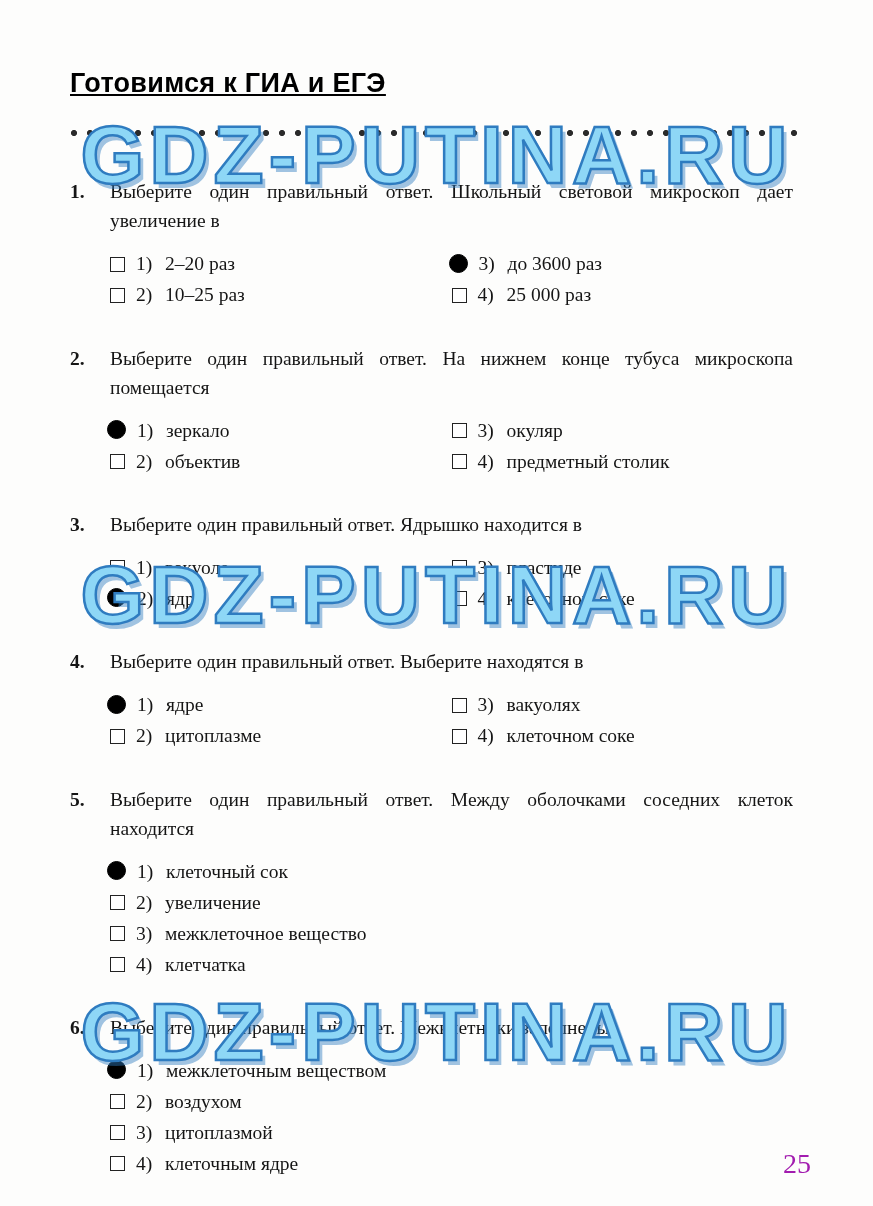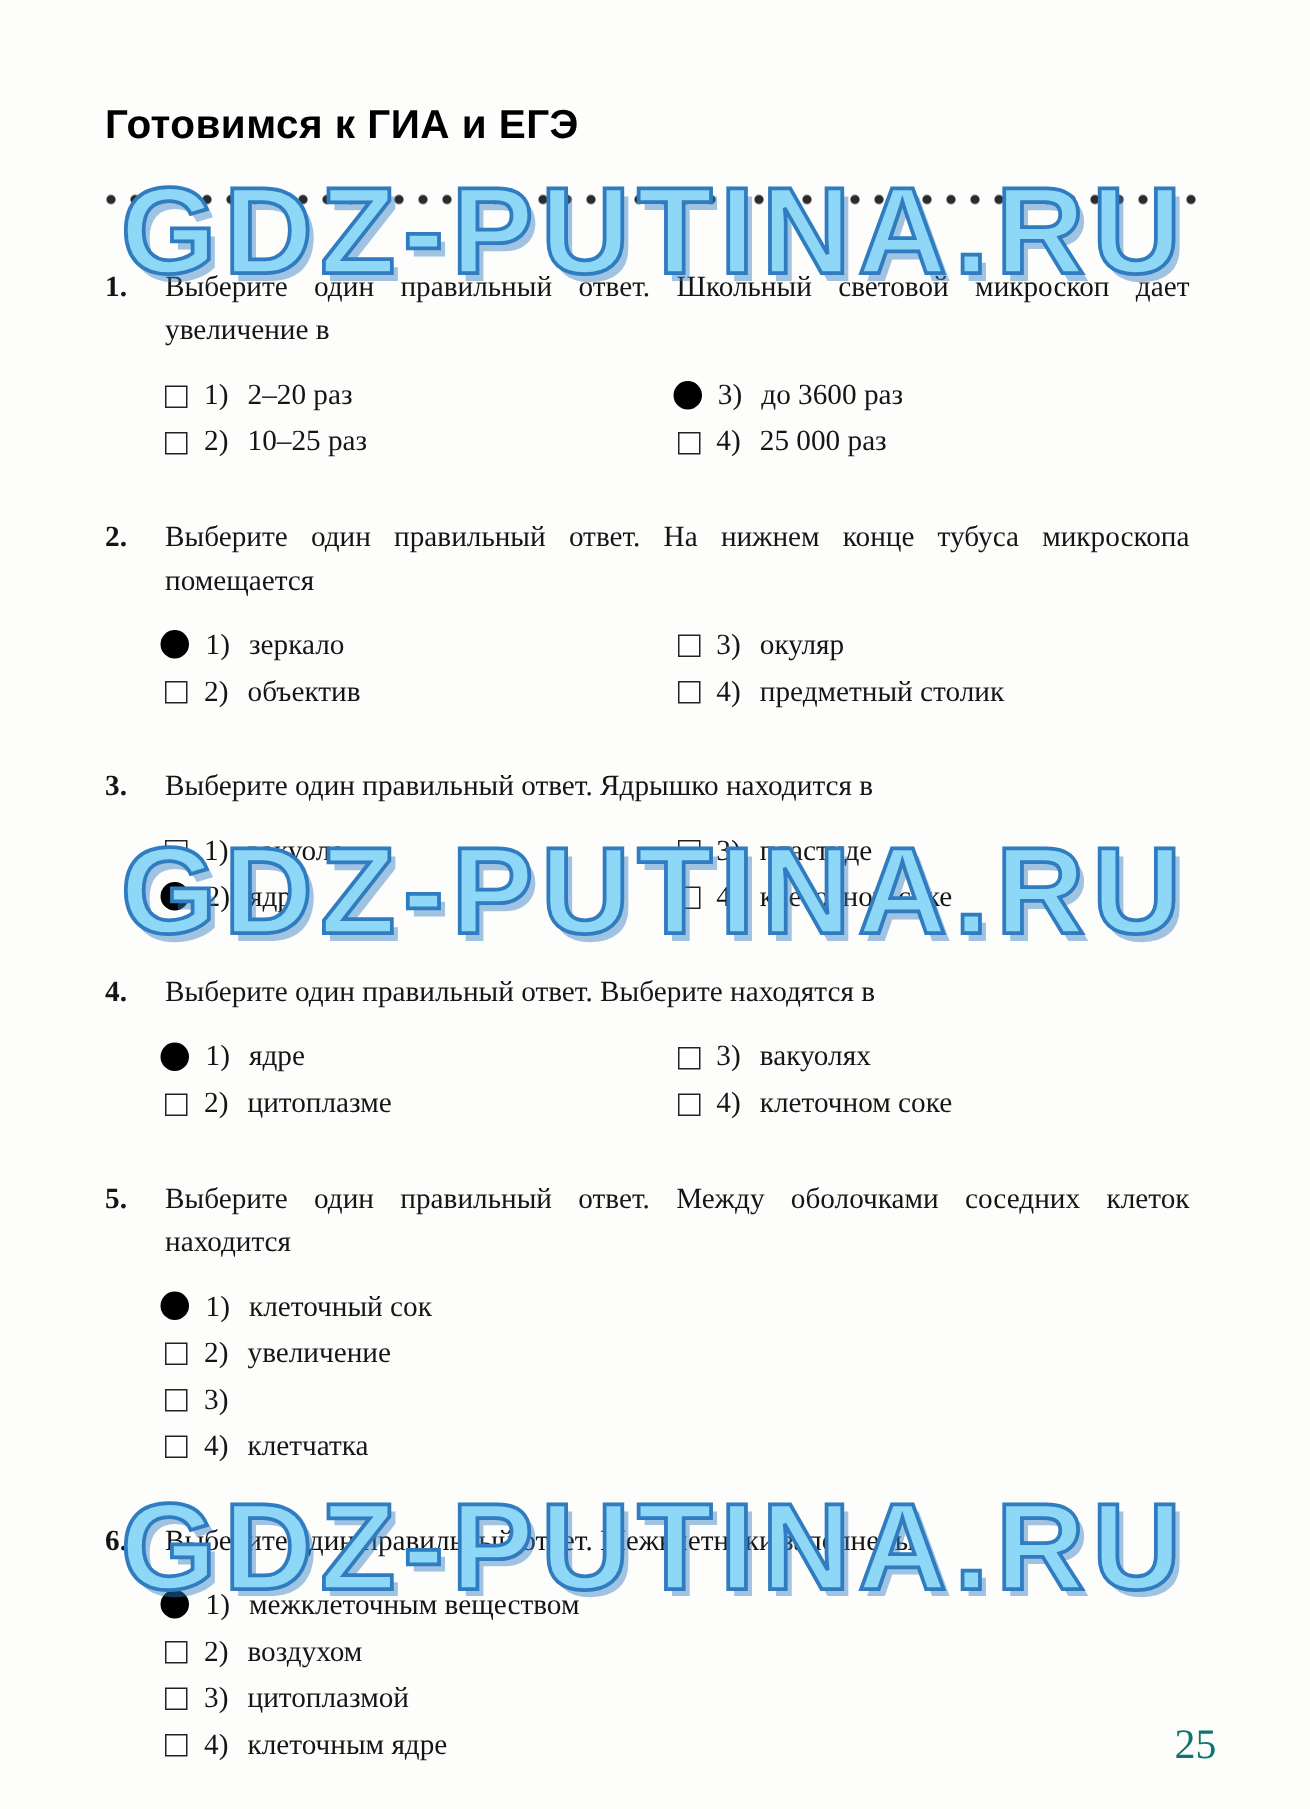--- a/index.html
+++ b/index.html
@@ -20,20 +20,21 @@
     position: relative;
     z-index: 1;
   }
   .title {
     font-family: "Liberation Sans", sans-serif;
     font-size: 27px;
     font-weight: bold;
     color: #000;
     margin: 0 0 30px 0;
     letter-spacing: 0.3px;
+    text-decoration: underline;
   }
   .dotted-sep {
     height: 8px;
     margin: 0 -6px 40px 0;
     background-image: radial-gradient(circle at 4px 4px, #2b2b2b 2.7px, transparent 3.4px);
     background-size: 16px 8px;
     background-repeat: repeat-x;
   }
   .question {
     display: flex;
@@ -112,21 +113,21 @@
   }
   .wm1 { top: 108px; }
   .wm2 { top: 548px; }
   .wm3 { top: 985px; }
   .page-number {
     position: absolute;
     right: 62px;
     bottom: 26px;
     font-size: 28px;
     font-family: "Liberation Serif", serif;
-    color: #0f766e;
+    color: #a21caf;
     z-index: 2;
   }
 </style>
 </head>
 <body>
 
 <div class="watermark wm1">GDZ-PUTINA.RU</div>
 <div class="watermark wm2">GDZ-PUTINA.RU</div>
 <div class="watermark wm3">GDZ-PUTINA.RU</div>
 
@@ -257,20 +258,21 @@
               <span class="opt-text">клеточный сок</span>
             </div>
             <div class="option">
               <span class="checkbox"></span>
               <span class="opt-label">2)</span>
               <span class="opt-text">увеличение</span>
             </div>
             <div class="option">
               <span class="checkbox"></span>
               <span class="opt-label">3)</span>
+              <span class="opt-text">межклеточное вещество</span>
             </div>
             <div class="option">
               <span class="checkbox"></span>
               <span class="opt-label">4)</span>
               <span class="opt-text">клетчатка</span>
             </div>
           </div>
         </div>
       </div>
       <div class="question">

